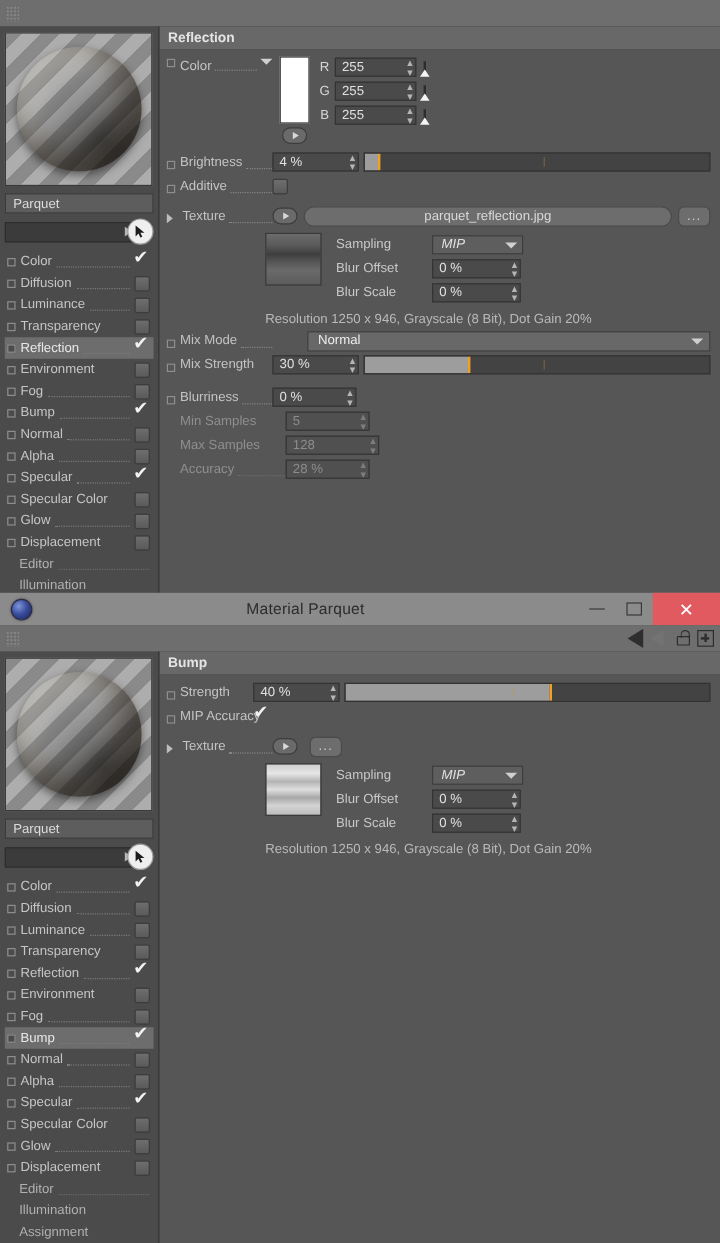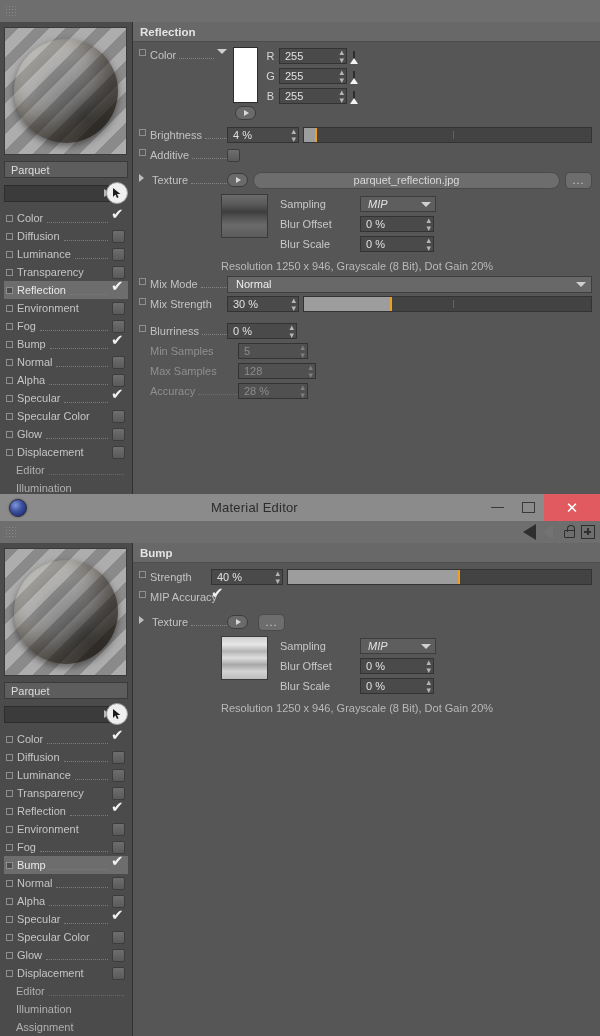--- a/index.html
+++ b/index.html
@@ -158,21 +158,21 @@
 
   
   .content{flex:1;background:#565656;position:relative;overflow:hidden;}
   .secthead{
     height:19px;background:#686868;display:flex;align-items:center;
     padding-left:7px;font-weight:bold;color:#e4e4e4;font-size:11.5px;
     border-bottom:1px solid #4c4c4c;
   }
   .row{display:flex;align-items:center;height:20px;padding-left:6px;}
   .plabel{
-    width:88px;flex:0 0 88px;display:flex;align-items:flex-start;
+    width:88px;flex:0 0 88px;display:flex;align-items:flex-end;
     color:#c3c3c3;font-size:11px;
   }
   .plabel .radio{
     width:7px;height:7px;border:1px solid #8e8e8e;box-sizing:border-box;
     margin-right:4px;flex:0 0 7px;background:#565656;
   }
   .plabel .tri{
     width:0;height:0;border-top:4px solid transparent;border-bottom:4px solid transparent;
     border-left:5px solid #bdbdbd;margin-right:3px;flex:0 0 5px;
   }
@@ -543,21 +543,21 @@
                 <span class="spin">▴<br>▾</span>
               </div>
             </div>
           </div>
         </div>
 
         <div style="padding:6px 0 2px 82px;">
           <span class="resline">Resolution 1250 x 946, Grayscale (8 Bit), Dot Gain 20%</span>
         </div>
 
-        <div class="row" style="padding-right:8px;">
+        <div class="row" style="padding-right:8px;gap:29px;">
           <span class="plabel">
             <span class="radio"></span>
             <span class="txt">Mix Mode</span>
             <span class="dots"></span>
           </span>
           <div class="wideselect">
             <span>Normal</span>
             <span class="dd-caret"></span>
           </div>
         </div>
@@ -622,21 +622,21 @@
         </div>
 
       </div>
     </div>
   </div>
 
   <div class="win" style="left:0;top:494px;width:600px;height:542px;">
 
     <div class="titlebar">
       <span class="title-orb"></span>
-      <span class="title-text">Material Editor</span>
+      <span class="title-text">Material Parquet</span>
       <span class="wbtns">
         <span class="wbtn">
             <span class="mini"></span>
           </span>
         <span class="wbtn">
             <span class="maxi"></span>
           </span>
         <span class="wbtn close">✕</span>
       </span>
     </div>

